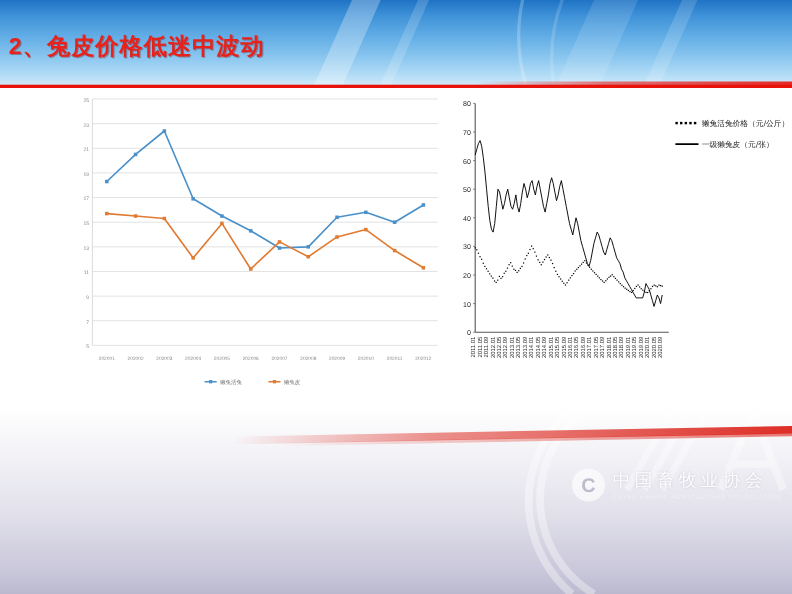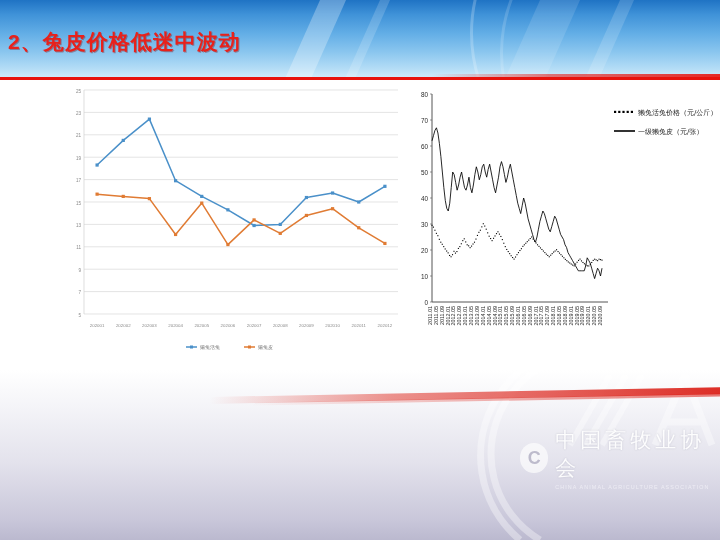--- a/index.html
+++ b/index.html
@@ -40,21 +40,21 @@
   #footer-stripe{position:absolute;left:210px;top:22px;width:520px;height:7px;
      background:linear-gradient(95deg,rgba(225,60,50,0) 0%,rgba(225,60,50,.55) 35%,rgba(219,32,24,.95) 100%);
      transform:rotate(-1.1deg);}
   #footer-stripe2{position:absolute;left:250px;top:28px;width:480px;height:3px;
      background:linear-gradient(95deg,rgba(225,60,50,0) 0%,rgba(225,60,50,.35) 45%,rgba(219,32,24,.6) 100%);
      transform:rotate(-1.1deg);}
   #wm{position:absolute;right:0px;top:-20px;width:260px;height:190px;opacity:.42;}
   #logo-group{position:absolute;left:520px;top:56px;display:flex;align-items:center;gap:7px;opacity:.9;}
   #logo-mark{width:30px;height:30px;border-radius:50%;background:rgba(255,255,255,.75);
      display:flex;align-items:center;justify-content:center;color:#b9b7c9;font-size:18px;font-weight:bold;}
-  #logo-cn{font-size:21px;font-weight:normal;color:#ffffff;letter-spacing:4px;
+  #logo-cn{font-size:16px;font-weight:normal;color:#ffffff;letter-spacing:4px;
      font-family:"DejaVu Sans","Liberation Sans",sans-serif;text-shadow:0 0 2px rgba(150,150,170,.5);}
   #logo-en{font-size:5.4px;color:#f0eff6;letter-spacing:1.1px;margin-top:2px;}
   .logo-stack{display:flex;flex-direction:column;}
 </style>
 </head>
 <body>
 
 <div id="header">
   <div class="hdr-streak" style="left:300px;top:-30px;width:26px;height:150px;"></div>
   <div class="hdr-streak" style="left:360px;top:-30px;width:10px;height:150px;opacity:.6;"></div>

